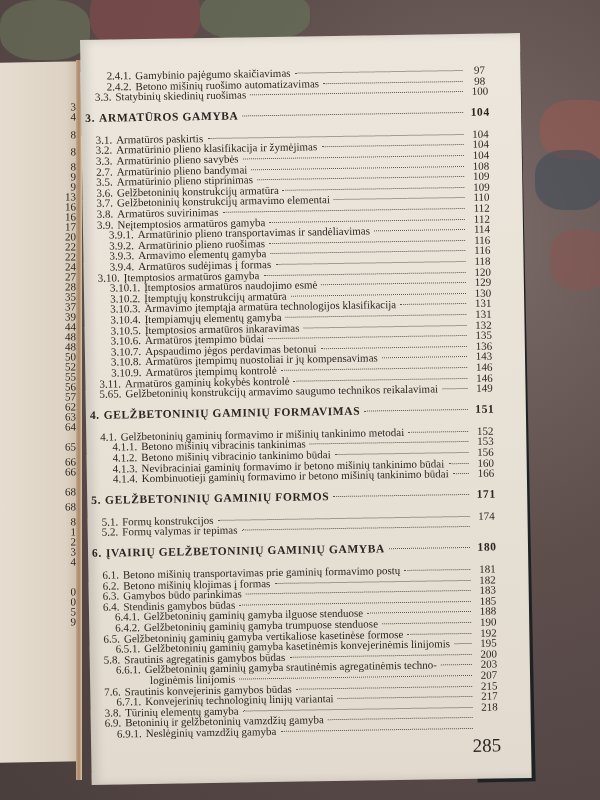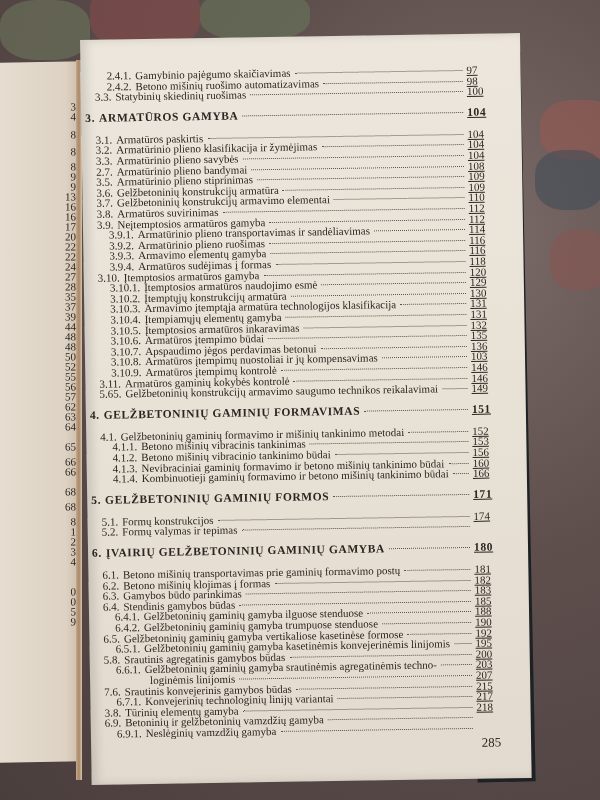--- a/index.html
+++ b/index.html
@@ -22,23 +22,23 @@
     position:absolute; left:80px; top:40px; width:440px; height:745px;
     background: linear-gradient(180deg, #ece6dc 0%, #e8e1d6 50%, #e2dace 100%);
     transform: rotate(-0.9deg); transform-origin: top left;
     box-shadow: inset 6px 0 10px rgba(0,0,0,.12);
   }
   .toc { position:absolute; left:0; top:0; width:100%; color:#2b2621; }
   .row { position:absolute; left:0; right:28px; display:flex; align-items:baseline; font-size:11px; white-space:nowrap; }
   .row .num { margin-right:4px; }
   .row .title { }
   .row .leader { flex:1; border-bottom:1px dotted #5a534b; margin:0 4px; transform:translateY(-3px); }
-  .row .page { width:26px; text-align:left;text-decoration:underline; }
+  .row .page { width:26px; text-align:center; }
   .row.chapter { font-weight:bold; font-size:11.5px; letter-spacing:0.6px; }
-  .folio { position:absolute; right:30px; font-size:13px; color:#2b2621;margin-left:24px; }
+  .folio { position:absolute; right:30px; font-size:19px; color:#2b2621;margin-left:24px; }
 </style>
 </head>
 <body>
 
 <div class="carpet-pattern" style="left:90px;top:-20px;width:110px;height:70px;background:#8a4a4a;"></div>
 <div class="carpet-pattern" style="left:0;top:0;width:90px;height:60px;background:#6f7a5e;"></div>
 <div class="carpet-pattern" style="left:200px;top:-10px;width:110px;height:50px;background:#6a7a5c;"></div>
 <div class="carpet-pattern" style="left:540px;top:100px;width:80px;height:60px;background:#9a5a50;"></div>
 <div class="carpet-pattern" style="left:535px;top:150px;width:70px;height:60px;background:#3d4a55;"></div>
 <div class="carpet-pattern" style="left:550px;top:230px;width:60px;height:60px;background:#8a5550;"></div>
@@ -245,21 +245,21 @@
       <div class="row" style="top: 305.8px; left: 26px;">
         <span class="num">3.10.7.</span>
         <span class="title">Apspaudimo jėgos perdavimas betonui</span>
         <span class="leader"></span>
         <span class="page">136</span>
       </div>
       <div class="row" style="top: 316.4px; left: 26px;">
         <span class="num">3.10.8.</span>
         <span class="title">Armatūros įtempimų nuostoliai ir jų kompensavimas</span>
         <span class="leader"></span>
-        <span class="page">103</span>
+        <span class="page">143</span>
       </div>
       <div class="row" style="top: 327px; left: 26px;">
         <span class="num">3.10.9.</span>
         <span class="title">Armatūros įtempimų kontrolė</span>
         <span class="leader"></span>
         <span class="page">146</span>
       </div>
       <div class="row" style="top: 337.6px; left: 14px;">
         <span class="num">3.11.</span>
         <span class="title">Armatūros gaminių kokybės kontrolė</span>

